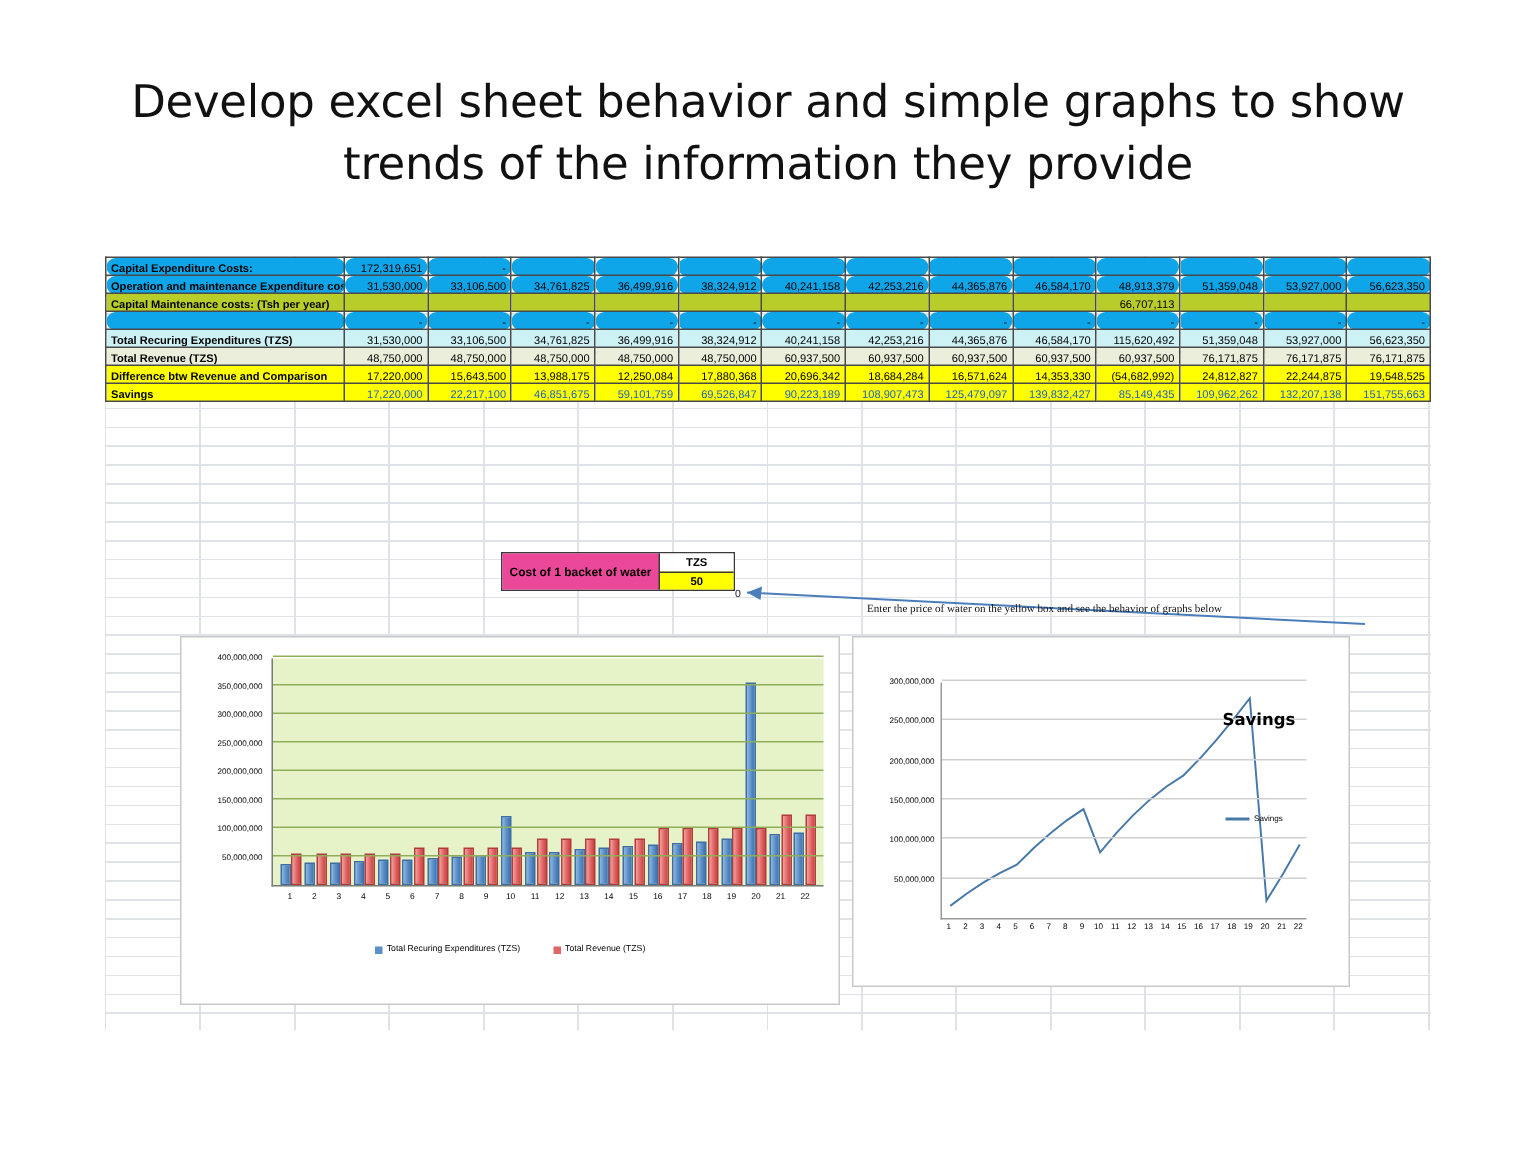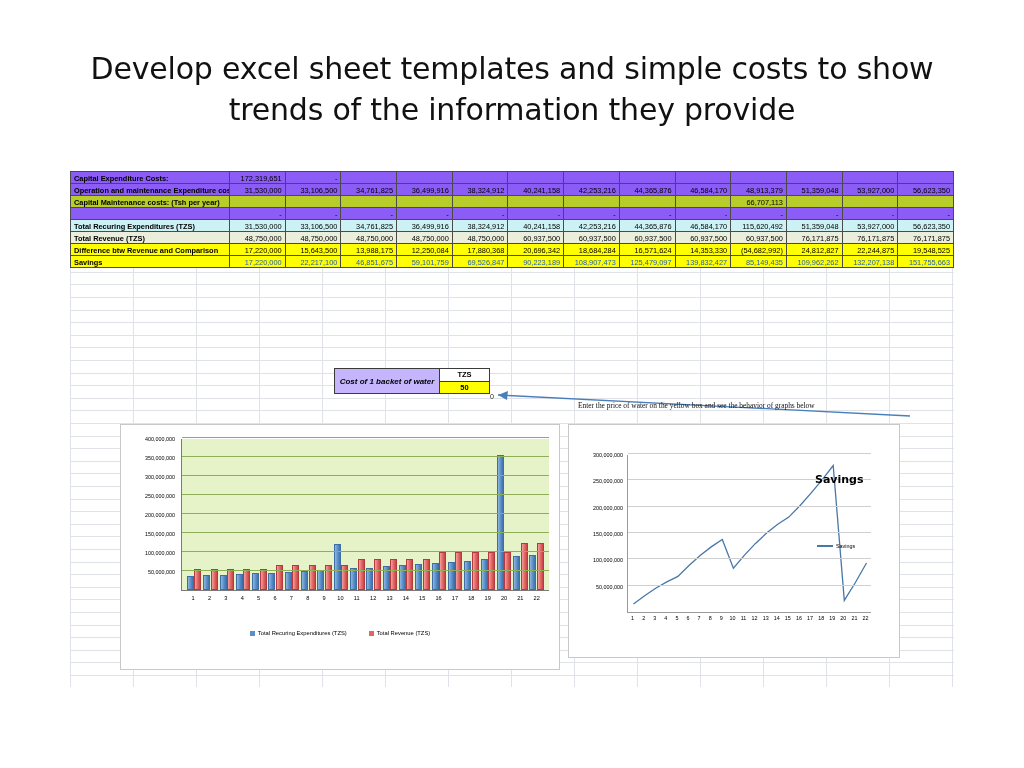--- a/index.html
+++ b/index.html
@@ -34,38 +34,38 @@
     table-layout:fixed;width:884px;
     font-size:7.4px;font-family:"Liberation Sans", sans-serif;
   }
   table.xl td{
     border:1px solid #4a4a4a;
     padding:0 3px;height:11px;vertical-align:bottom;
     white-space:nowrap;overflow:hidden;
   }
   td.lbl{width:152px;text-align:left;font-weight:bold;vertical-align:bottom;}
   td.num{text-align:right;}
-  .peach{background:#8b5cf6;}
+  .peach{background:#0ea5e9;border-radius:6px;}
   .olive{background:#b9cd2a;}
   .cyan{background:#ccf2f5;}
   .cream{background:#eaeeda;}
   .yellowrow{background:#ffff00;}
   .bluetext{color:#1f5fbf;}
   .tall2{height:24px;}
   .tall3{height:27px;}
   .lbl-wrap{white-space:normal;line-height:9.5px;}
   
   #cost-box{
     position:absolute;left:264px;top:197px;width:156px;height:26px;
     display:flex;border:1.4px solid #3a3a3a;box-sizing:border-box;
   }
   #cost-label{
-    flex:0 0 104px;background:#c4b5fd;display:flex;align-items:center;
+    flex:0 0 104px;background:#ec4899;display:flex;align-items:center;
     justify-content:center;font-size:8px;font-weight:bold;
-    border-right:1.4px solid #3a3a3a;text-align:center;font-style:italic;
+    border-right:1.4px solid #3a3a3a;text-align:center;
   }
   #cost-vals{flex:1;display:flex;flex-direction:column;}
   #cost-cur{flex:1;background:#ffffff;display:flex;align-items:center;justify-content:center;font-size:7.5px;font-weight:bold;}
   #cost-val{flex:1;background:#ffff00;display:flex;align-items:center;justify-content:center;font-size:7.5px;font-weight:bold;border-top:1px solid #3a3a3a;}
   #zero-mark{position:absolute;left:420px;top:222px;font-size:7px;color:#222;}
   
   #arrow-svg{position:absolute;left:400px;top:215px;width:460px;height:40px;overflow:visible;}
   #hint-text{
     position:absolute;left:508px;top:230px;font-size:7.4px;color:#111;
     white-space:nowrap;font-family:Liberation Serif, serif;
@@ -111,21 +111,21 @@
   .lc-ylabels{position:absolute;left:0;top:30px;width:54px;height:158px;}
   .lc-xlabels{position:absolute;left:58px;top:190px;width:244px;display:flex;}
   .lc-xlab{flex:1;text-align:center;font-size:5.4px;}
   #sav-annot{position:absolute;left:246px;top:48px;font-size:11px;font-weight:bold;font-family:"DejaVu Sans",sans-serif;}
   #lc-legend{position:absolute;left:248px;top:118px;display:flex;align-items:center;gap:3px;font-size:5.4px;}
   #lc-legend .ln{width:16px;height:2px;background:#4878a8;display:inline-block;}
 </style>
 </head>
 <body>
 
-<div id="slide-title">Develop excel sheet templates and simple costs to show trends of the information they provide</div>
+<div id="slide-title">Develop excel sheet behavior and simple graphs to show trends of the information they provide</div>
 
 <div id="sheet">
   <div id="grid-bg"></div>
 
   <table class="xl" id="data-table">
     <tbody id="table-body">
         <tr>
           <td class="lbl lbl-wrap peach ">Capital Expenditure Costs:</td>
           <td class="num peach  ">172,319,651</td>
           <td class="num peach  ">-</td>

